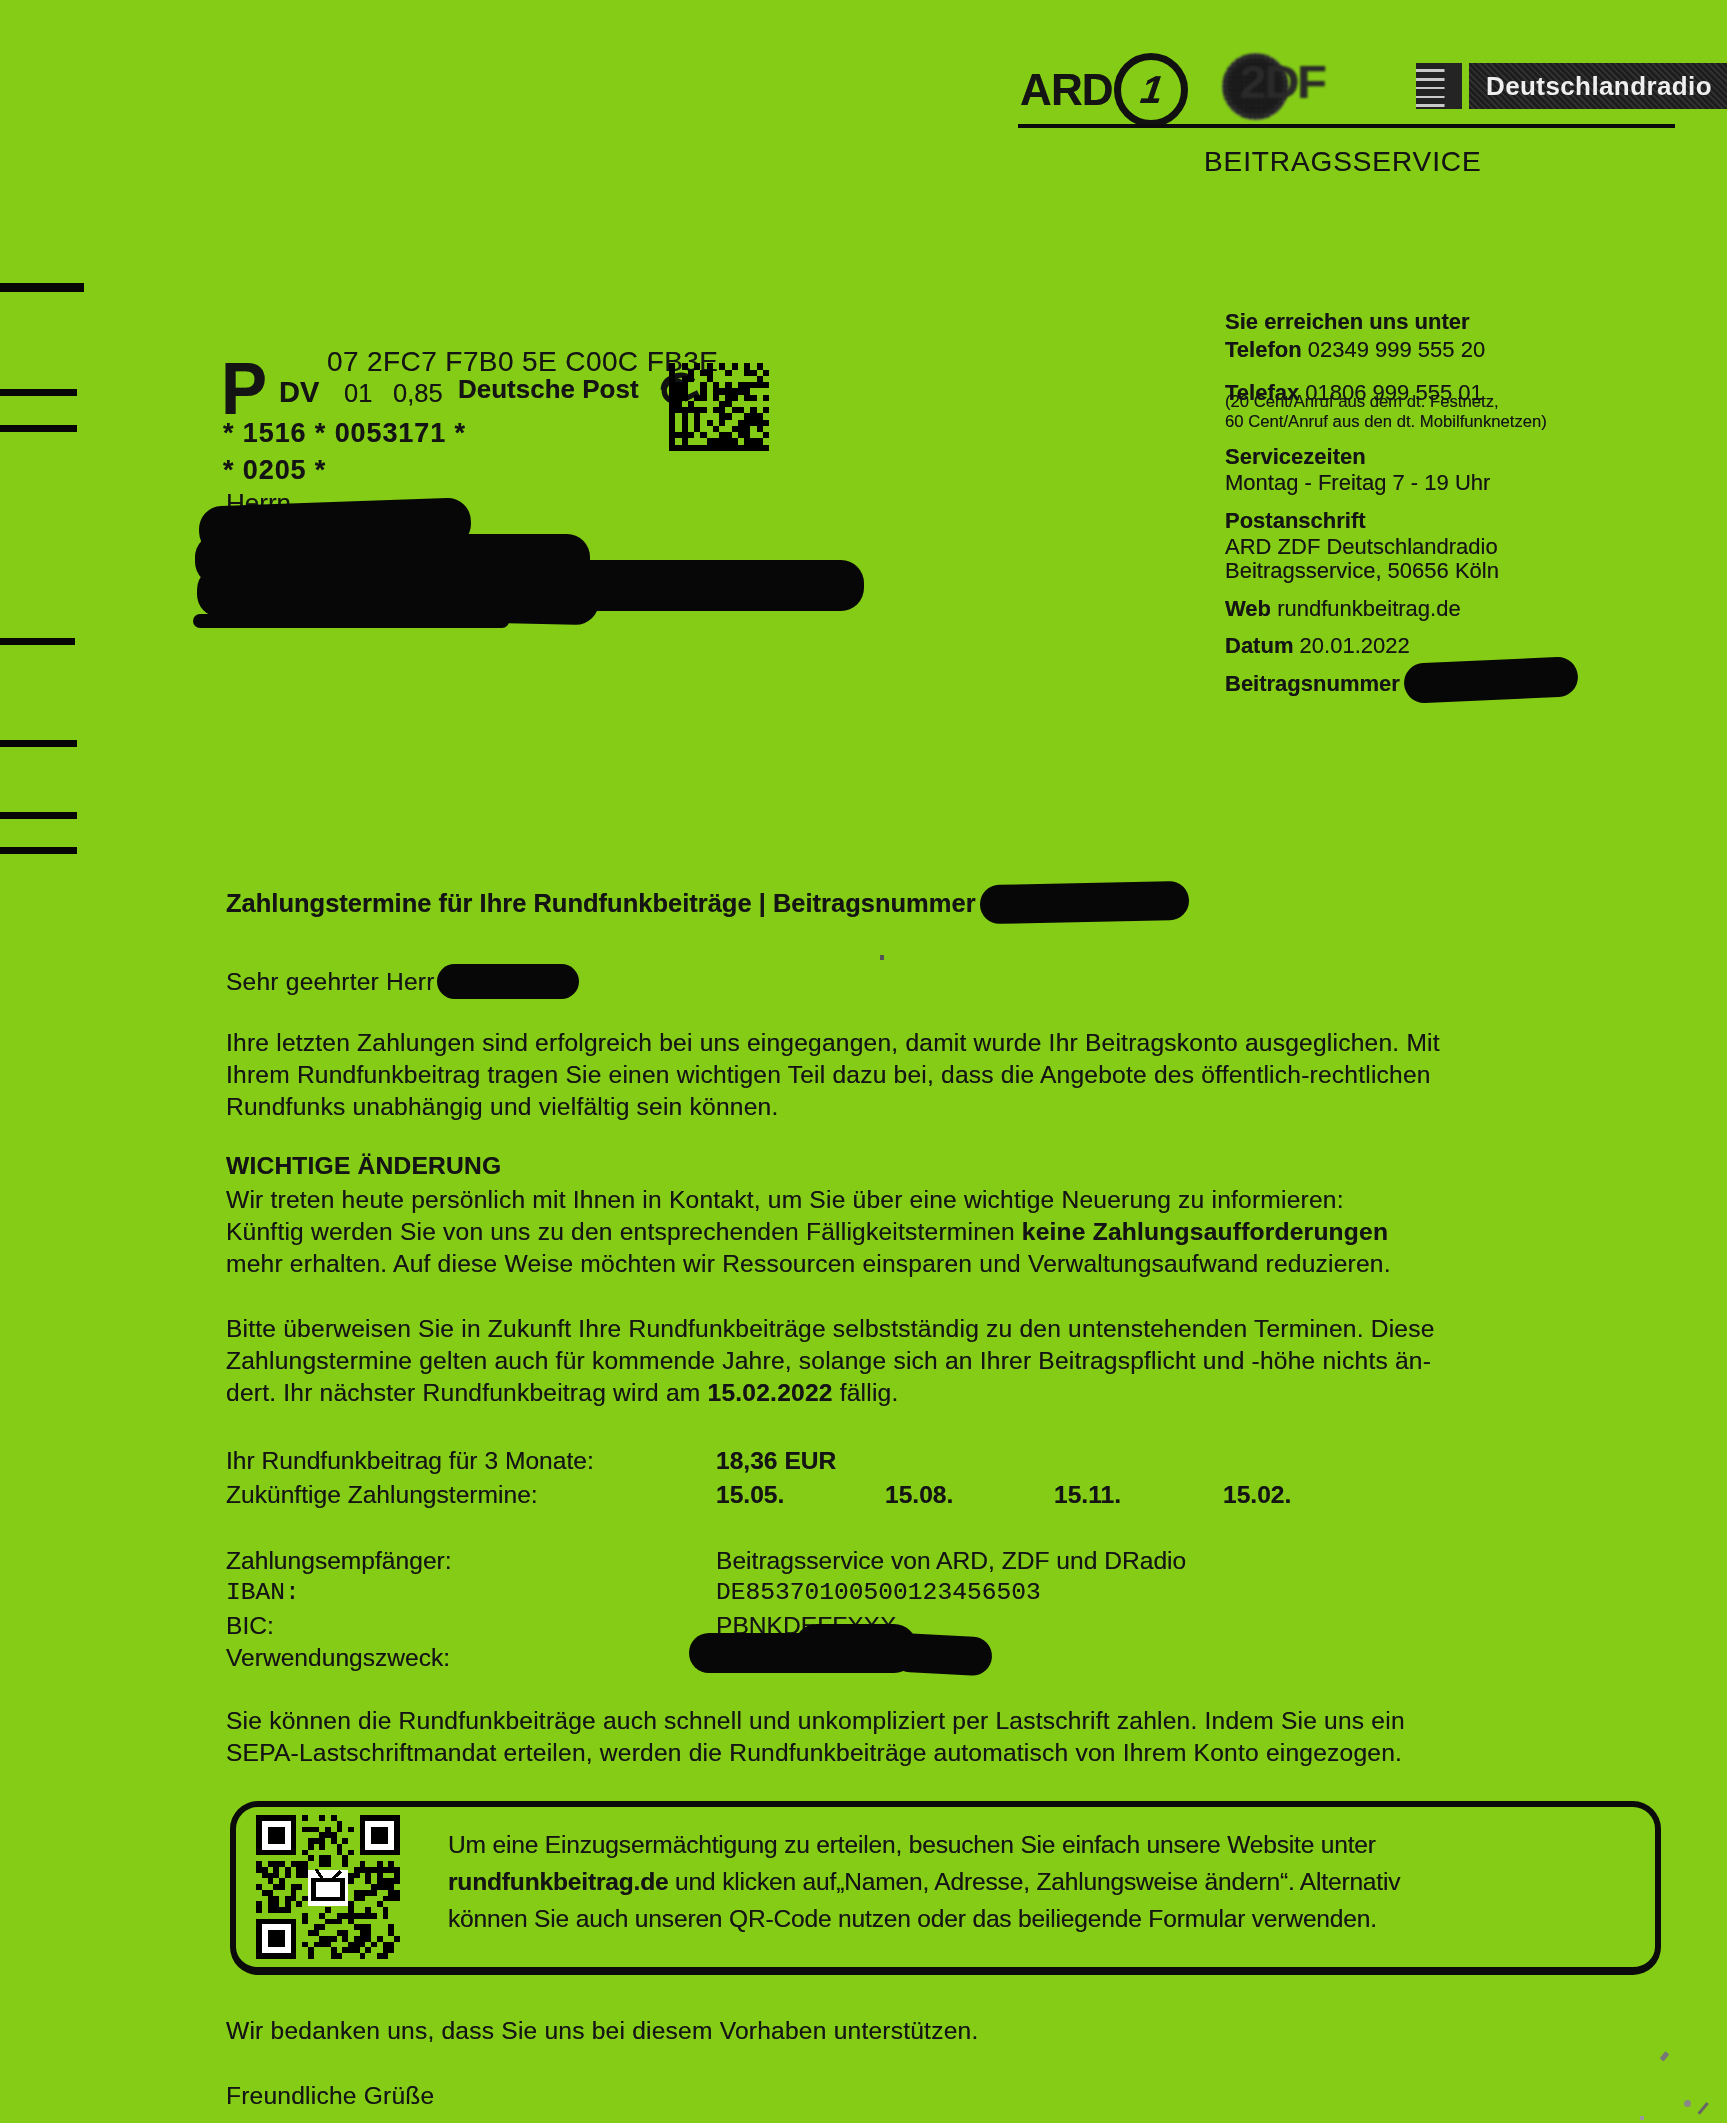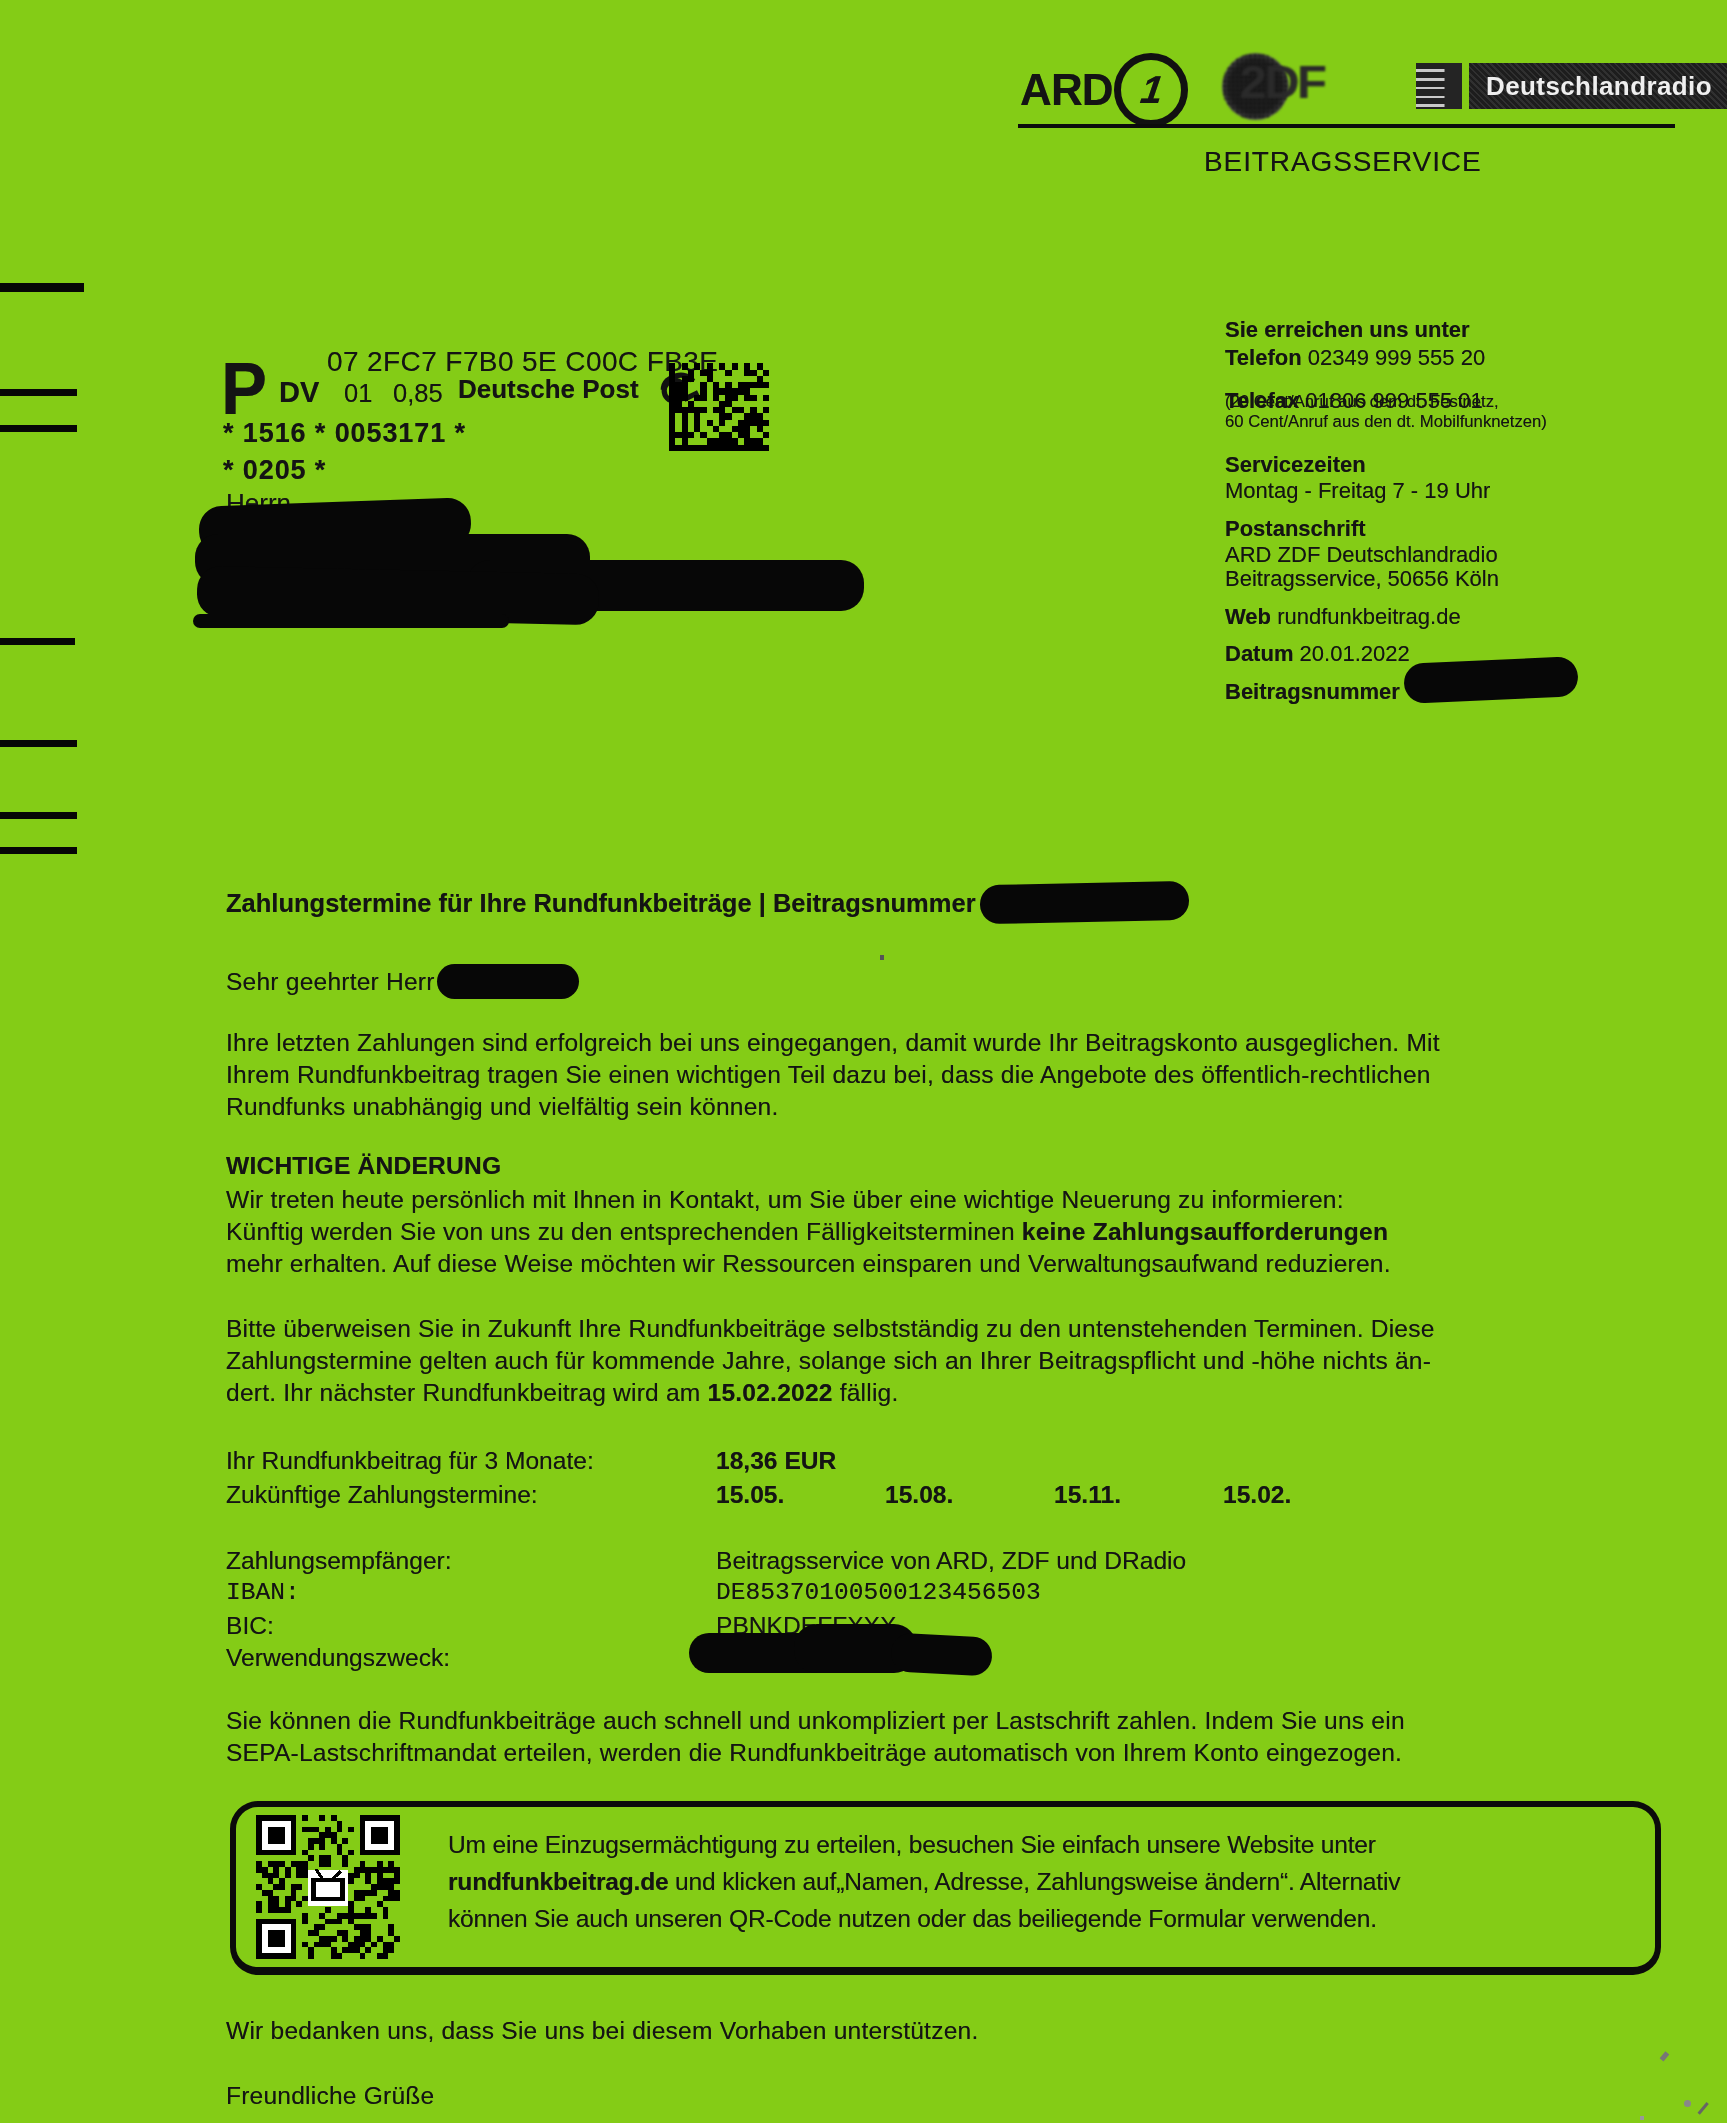--- a/index.html
+++ b/index.html
@@ -4,21 +4,21 @@
 <style>
   html,body{margin:0;padding:0;background:#6b6b6b;}
   .page{
     position:relative;width:1728px;height:2123px;background:#84cc16;
     font-family:"Liberation Sans",sans-serif;color:#141414;overflow:hidden;
     text-shadow:0 0 0.4px rgba(20,20,20,.5);
   }
   .abs{position:absolute;white-space:nowrap;}
   .b{font-weight:700;}
   .body-line{font-size:24.6px;letter-spacing:0.2px;}
-  .contact-line{font-size:22px;margin-top:8px;}
+  .contact-line{font-size:22px;}
   .contact-note{font-size:16.7px;}
   .fold{position:absolute;left:0;background:#060606;}
   .redact-part{position:absolute;background:#070707;border-radius:23px;}
   .inline-redact{display:inline-block;background:#070707;}
   .row{position:absolute;left:226px;white-space:nowrap;font-size:24.6px;}
   .row .lbl{display:inline-block;width:490px;}
   .date-cell{display:inline-block;width:169px;font-weight:700;}
   .infobox{
     position:absolute;left:230px;top:1801px;width:1431px;height:174px;
     border:6.1px solid #0b0b0b;border-bottom-width:8px;border-radius:28px;box-sizing:border-box;

